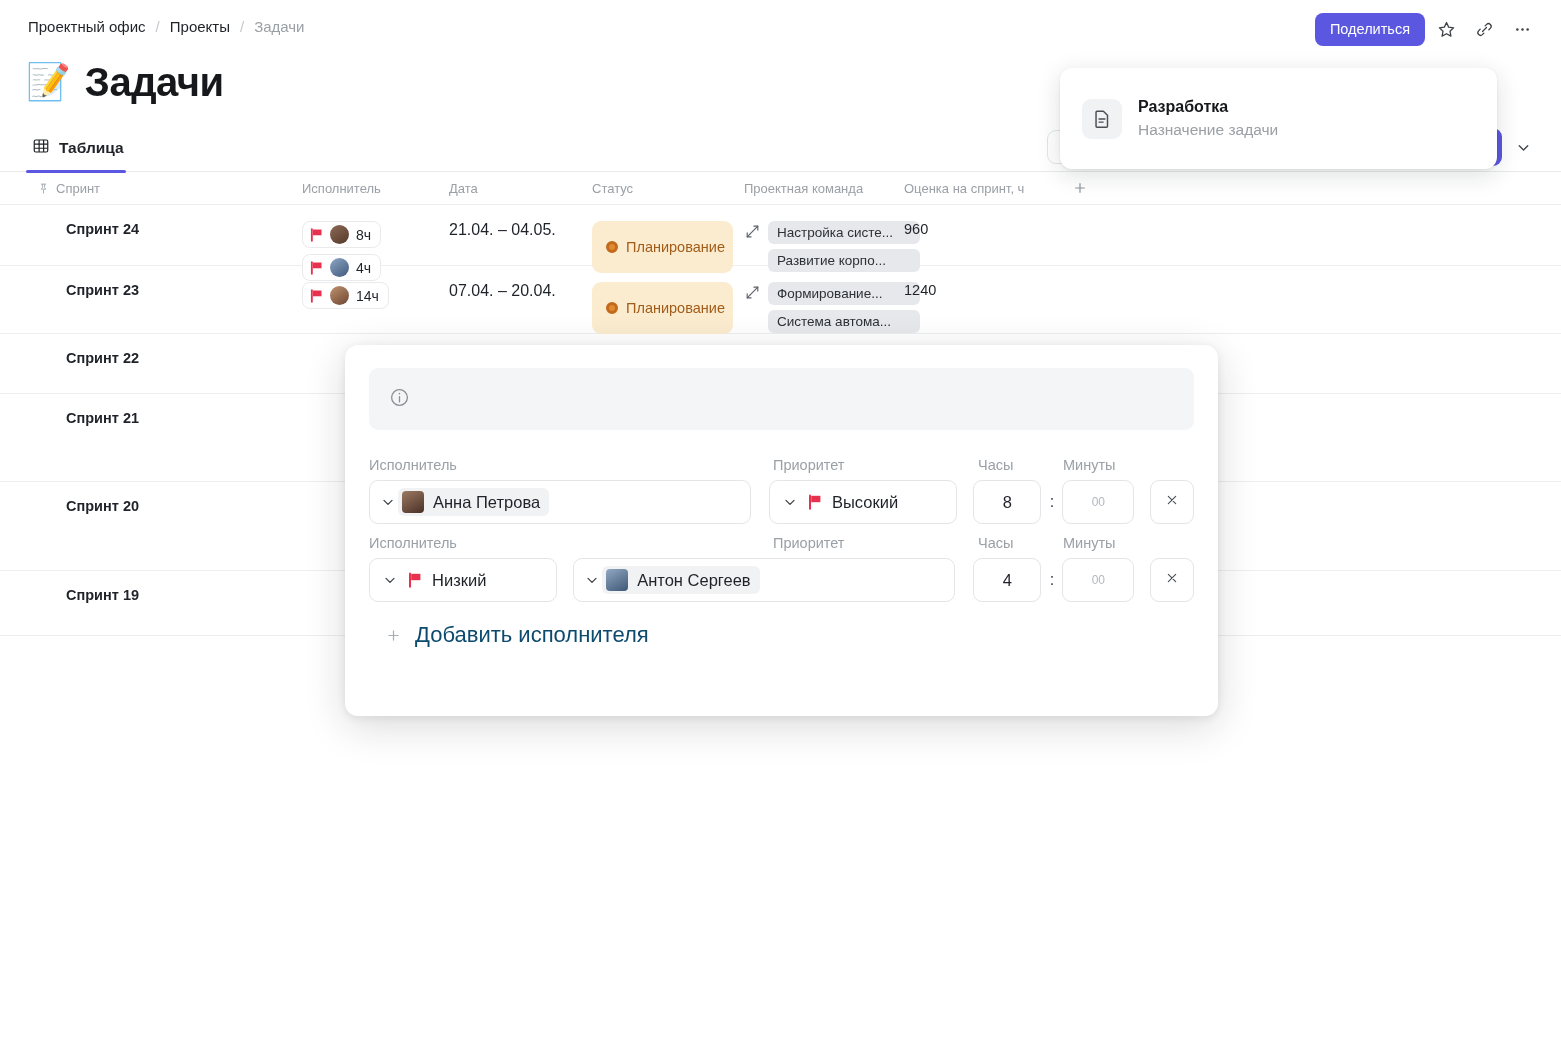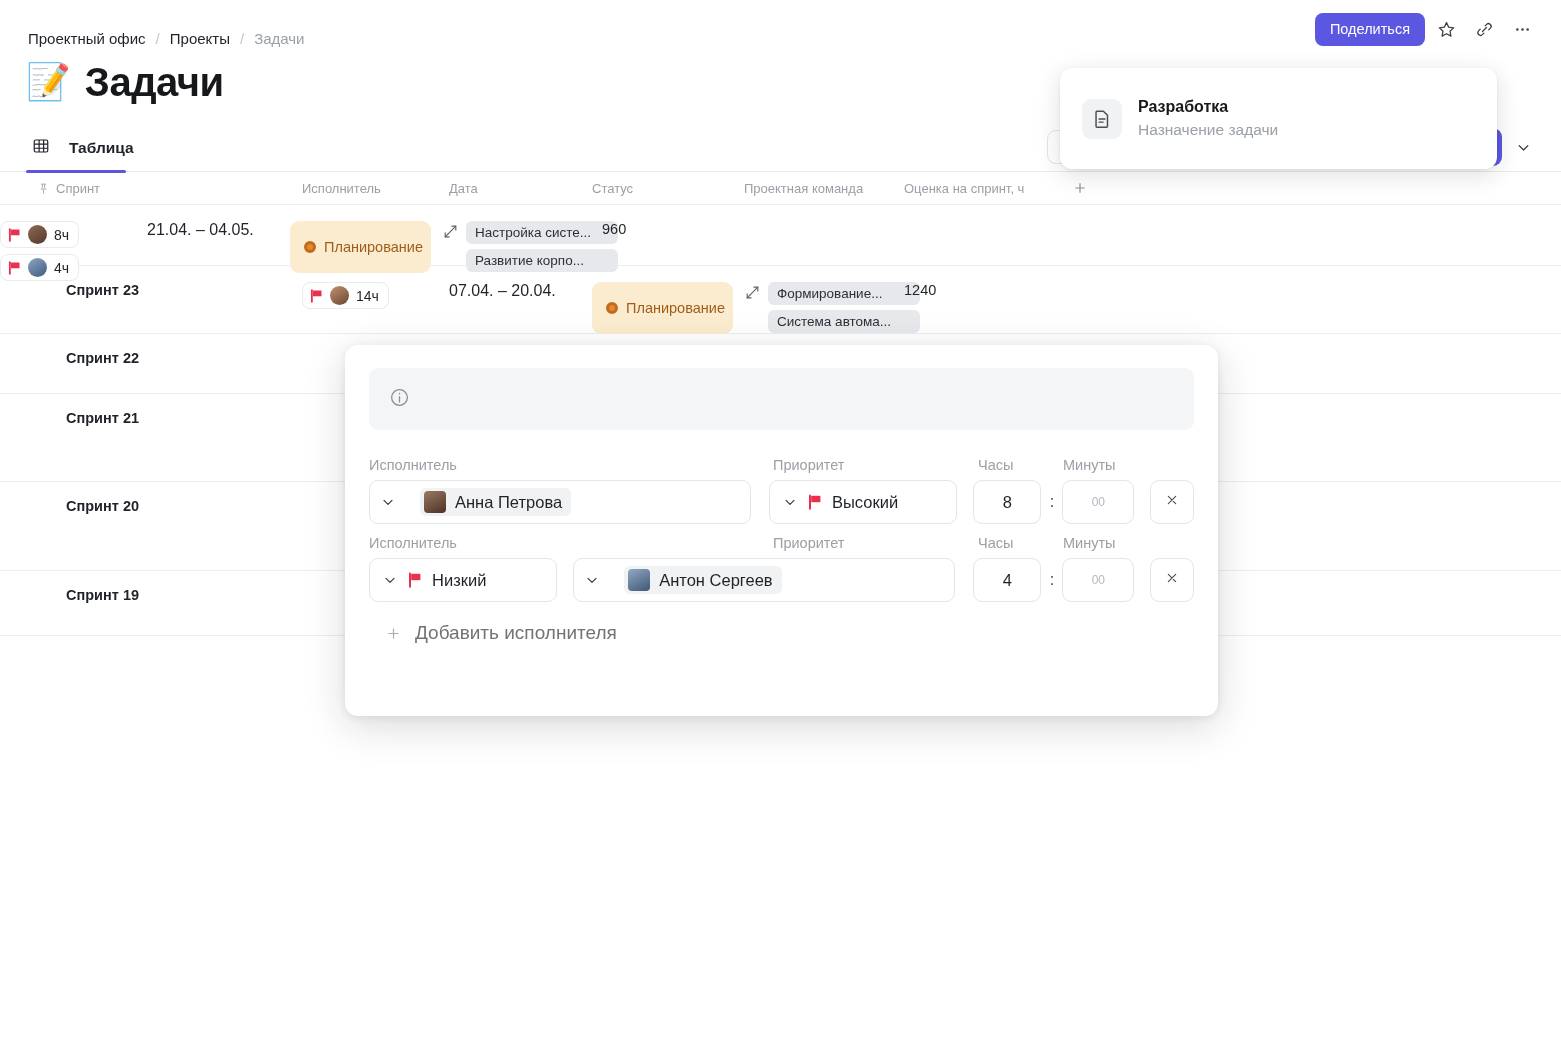--- a/index.html
+++ b/index.html
@@ -12,21 +12,21 @@
     overflow: hidden;
   }
   .page { position: relative; width: 1561px; height: 1058px; }
 
   
   .topbar {
     position: absolute; top: 0; left: 0; width: 1561px; height: 56px;
     display: flex; align-items: center;
   }
   .breadcrumb {
-    position: absolute; left: 28px; top: 29px;
+    position: absolute; left: 28px; top: 17px;
     display: flex; align-items: center; gap: 10px;
     font-size: 15px; line-height: 20px;
   }
   .bc-item { color: #1f2329; white-space: nowrap; }
   .bc-item.muted { color: #9aa0a6; }
   .bc-sep { color: #c4c8cd; font-size: 15px; }
 
   .top-actions {
     position: absolute; right: 22px; top: 12px;
     display: flex; align-items: center; gap: 4px;
@@ -57,21 +57,21 @@
     letter-spacing: -0.5px; color: #16181b;
   }
 
   
   .tabs-wrap {
     position: absolute; left: 0; top: 126px; width: 1561px; height: 46px;
     border-bottom: 1px solid #e9eaec;
   }
   .tab {
     position: absolute; left: 28px; top: 0;
-    display: flex; align-items: center; gap: 19px;
+    display: flex; align-items: center; gap: 9px;
     height: 44px; padding: 0 4px;
     font-size: 15.5px; font-weight: bold; color: #1f2329;
     cursor: pointer;
   }
   .tab-underline {
     position: absolute; left: 26px; top: 170px;
     width: 100px; height: 3px; background: #5b57e0; border-radius: 2px;
   }
 
   
@@ -198,21 +198,21 @@
   .l-assignee { width: 404px; }
   .l-priority { width: 205px; }
   .l-hours    { width: 85px; }
   .l-minutes  { width: 80px; }
 
   .fields { display: flex; align-items: center; }
   .fld {
     height: 44px; border: 1px solid #e3e5e8; border-radius: 9px;
     display: flex; align-items: center; background: #fff;
   }
-  .f-assignee { width: 386px; padding: 16px 10px; gap: 24px; margin-right: 18px; }
+  .f-assignee { width: 386px; padding: 16px 10px; gap: 2px; margin-right: 18px; }
   .f-priority { width: 190px; padding: 1px 12px; gap: 10px; margin-right: 16px; }
   .f-hours    { width: 69px; justify-content: center; }
   .f-minutes  { width: 73px; justify-content: center; }
   .colon { width: 21px; text-align: center; font-size: 16px; color: #3d4145; }
   .f-remove {
     width: 44px; height: 44px; margin-left: 16px;
     display: flex; align-items: center; justify-content: center;
     color: #4a4f55; cursor: pointer;
   }
   .chev { color: #3d4145; flex: none; display: flex; }
@@ -228,21 +228,21 @@
   .person-name { font-size: 16.5px; color: #1f2329; }
   .prio-text { font-size: 16.5px; color: #1f2329; }
   .num-val { font-size: 16.5px; color: #1f2329; }
   .num-ph  { font-size: 12px; color: #b3b8bf; }
 
   .add-row {
     display: flex; align-items: center; gap: 13px;
     margin-top: 20px; padding-left: 16px; cursor: pointer;
   }
   .add-plus { color: #a8adb4; display: flex; }
-  .add-text { font-size: 19px; color: #737373; }
+  .add-text { font-size: 22px; color: #0c4a6e; }
 </style>
 </head>
 <body>
 
 <div class="page">
 
   <div class="topbar">
     <nav class="breadcrumb">
       <span class="bc-item">Проектный офис</span>
       <span class="bc-sep">/</span>
@@ -345,20 +345,21 @@
       <div class="th col-plus">
         <span class="plus-head">
           <svg width="16" height="16" viewBox="0 0 24 24" fill="none" stroke="currentColor" stroke-width="1.8" stroke-linecap="round">
               <path d="M12 5.5v13M5.5 12h13"></path>
             </svg>
         </span>
       </div>
     </div>
 
     <div class="trow" style="height:61px">
+      <div class="cell col-sprint cell-sprint">Спринт 24</div>
       <div class="cell col-assign">
         <span class="chip-person">
           <svg class="flag" viewBox="0 0 14 15">
               <path d="M2 1.2v12.6" stroke="#e8314f" stroke-width="2" stroke-linecap="round"></path>
               <path d="M3.2 1.6h9.2v6.2H3.2z" fill="#e8314f"></path>
             </svg>
           <span class="av"></span>
           <span class="chip-hours">8ч</span>
         </span>
         <span class="chip-person">

